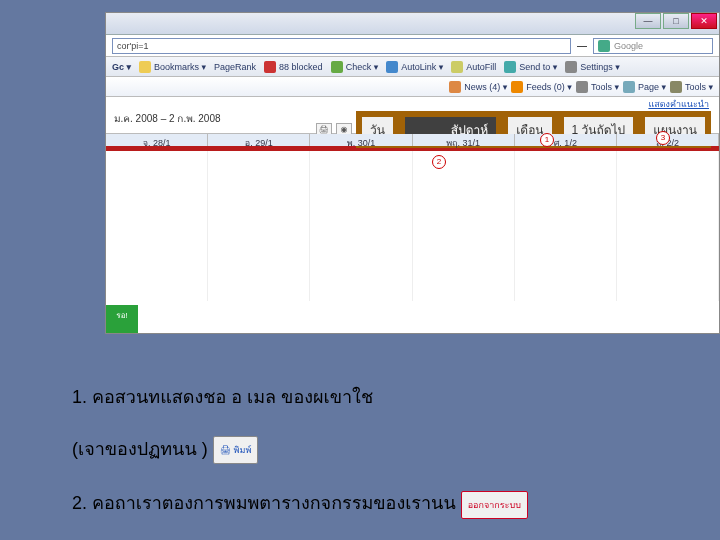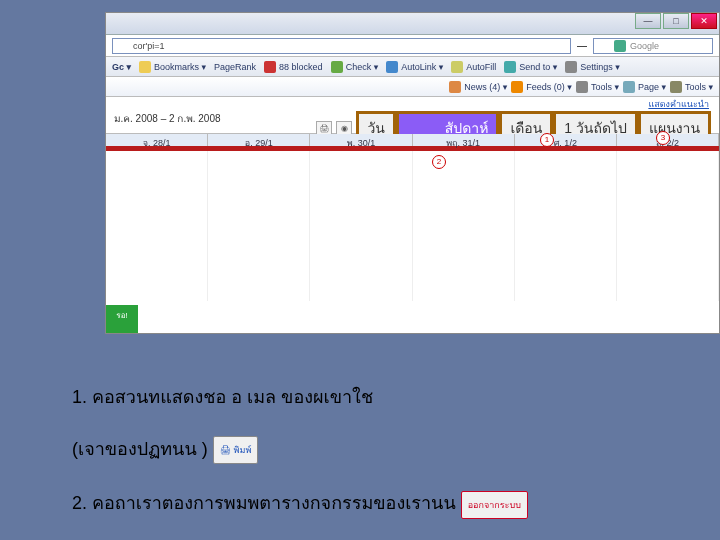--- a/index.html
+++ b/index.html
@@ -52,21 +52,21 @@
     display: flex;
     align-items: center;
     padding: 0 6px;
     gap: 6px;
   }
   .urlbox {
     flex: 1;
     height: 16px;
     border: 1px solid #7a91bd;
     background: #fff;
-    padding: 0 20px;
+    padding: 0 4px;
     font-size: 9px;
     display: flex;
     align-items: center;
     color: #444;
   }
   .toolrow {
     height: 20px;
     background: linear-gradient(#f4f6fa,#e3e8f1);
     border-bottom: 1px solid #bbb;
     display: flex;
@@ -136,27 +136,27 @@
     background: #f4f4f4;
     font-size: 8px;
     display: flex;
     align-items: center;
     justify-content: center;
     color: #555;
   }
   .viewtabs { display: flex; gap: 0; }
   .viewtab {
     padding: 3px 8px;
-    font-size: 14px;
-    border: 3px solid #a16207;
+    font-size: 12px;
+    border: 6px solid #a16207;
     background: #f0f0f0;
     color: #333;
   }
   .viewtab.active {
-    background: #8b5cf6;
+    background: #404040;
     color: #fff;
     padding-left: 46px;
   }
   .weekheader {
     display: flex;
     height: 18px;
     border-top: 1px solid #bbb;
     border-bottom: 5px solid #b91c1c;
   }
   .daycell-h {

